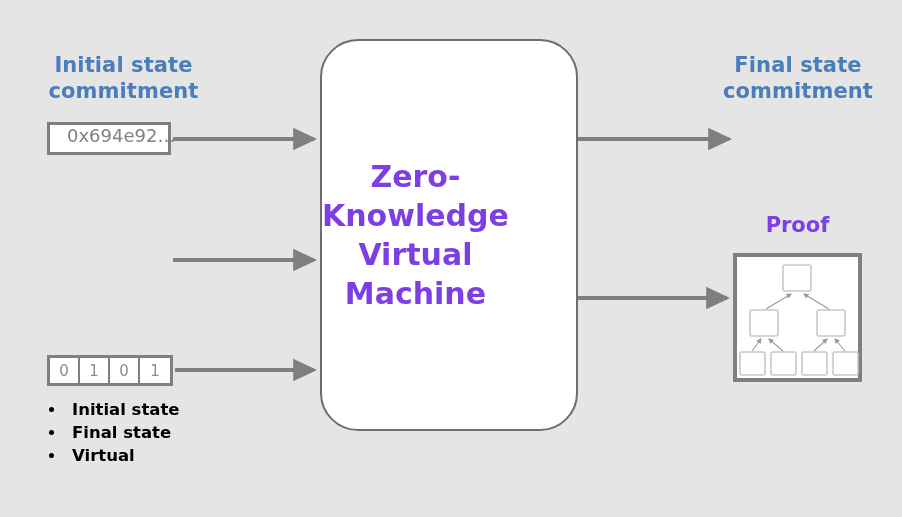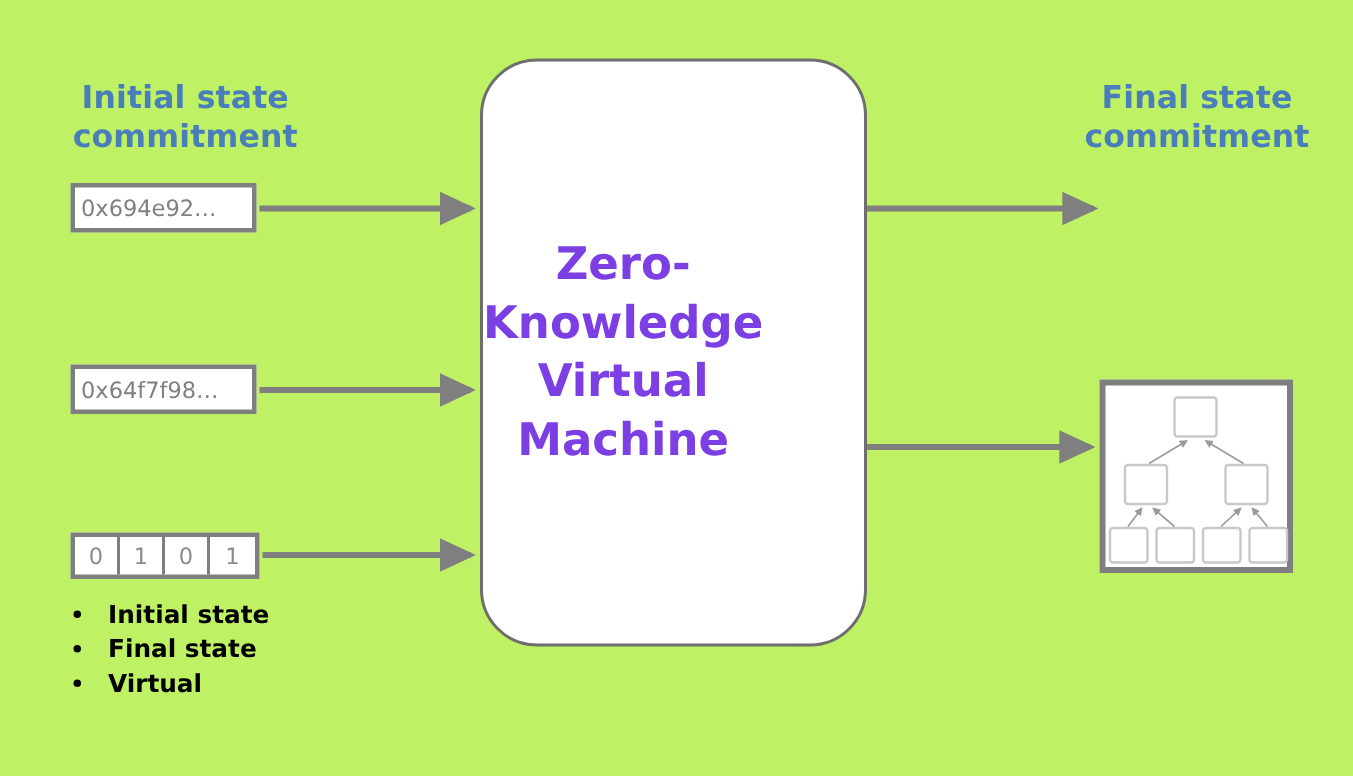--- a/index.html
+++ b/index.html
@@ -7,21 +7,21 @@
     padding: 0;
     background: #ffffff;
   }
   body {
     font-family: "DejaVu Sans", sans-serif;
   }
   #canvas {
     position: relative;
     width: 902px;
     height: 517px;
-    background: #bef264;
+    background: #e5e5e5;
     overflow: hidden;
   }
   .label-blue {
     position: absolute;
     color: #4a7ebb;
     font-weight: bold;
     font-size: 21px;
     line-height: 26px;
     text-align: center;
     letter-spacing: 0.1px;
@@ -32,25 +32,25 @@
     font-weight: bold;
     font-size: 21px;
     line-height: 26px;
     text-align: center;
   }
   .hash-box {
     position: absolute;
     border: 3px solid #7f7f7f;
     background: #ffffff;
     color: #808080;
-    font-size: 15px;
+    font-size: 18px;
     font-family: "DejaVu Sans", sans-serif;
     display: flex;
-    align-items: center;
-    padding-left: 4px;
+    align-items: flex-start;
+    padding-left: 17px;
     box-sizing: border-box;
     height: 33px;
   }
   .witness-box {
     position: absolute;
     border: 3px solid #7f7f7f;
     background: #ffffff;
     display: flex;
     box-sizing: border-box;
     height: 31px;
@@ -126,23 +126,20 @@
 <div id="canvas">
 
   <div class="label-blue" style="left: 16px; top: 52px; width: 215px; white-space: pre-line;">Initial state
 commitment</div>
 
   <div class="hash-box" style="left:47px; top:122px; width:124px;">
     <span>0x694e92…</span>
   </div>
 
 
-  <div class="hash-box" style="left:47px; top:243px; width:124px;">
-    <span>0x64f7f98…</span>
-  </div>
 
 
   <div class="witness-box" style="left:47px; top:355px; width:126px;">
     <div class="witness-cell">0</div>
     <div class="witness-cell">1</div>
     <div class="witness-cell">0</div>
     <div class="witness-cell">1</div>
   </div>
 
   <ul class="bullets" style="left:44px; top:398px;">
@@ -155,20 +152,21 @@
     <div class="vm-text" style="white-space: pre-line;">Zero-
 Knowledge
 Virtual
 Machine</div>
   </div>
 
   <div class="label-blue" style="left: 694px; top: 52px; width: 208px; white-space: pre-line;">Final state
 commitment</div>
 
 
+  <div class="label-purple" style="left: 710px; top: 212px; width: 175px; white-space: pre-line;">Proof</div>
 
   <div class="proof-box"></div>
 
   <svg class="tree-svg" width="902" height="517">
     <g stroke="#c8c8c8" stroke-width="1.6" fill="#ffffff">
       <rect x="783" y="265" width="28" height="26" rx="2"></rect>
       <rect x="750" y="310" width="28" height="26" rx="2"></rect>
       <rect x="817" y="310" width="28" height="26" rx="2"></rect>
       <rect x="740" y="352" width="25" height="23" rx="2"></rect>
       <rect x="771" y="352" width="25" height="23" rx="2"></rect>

